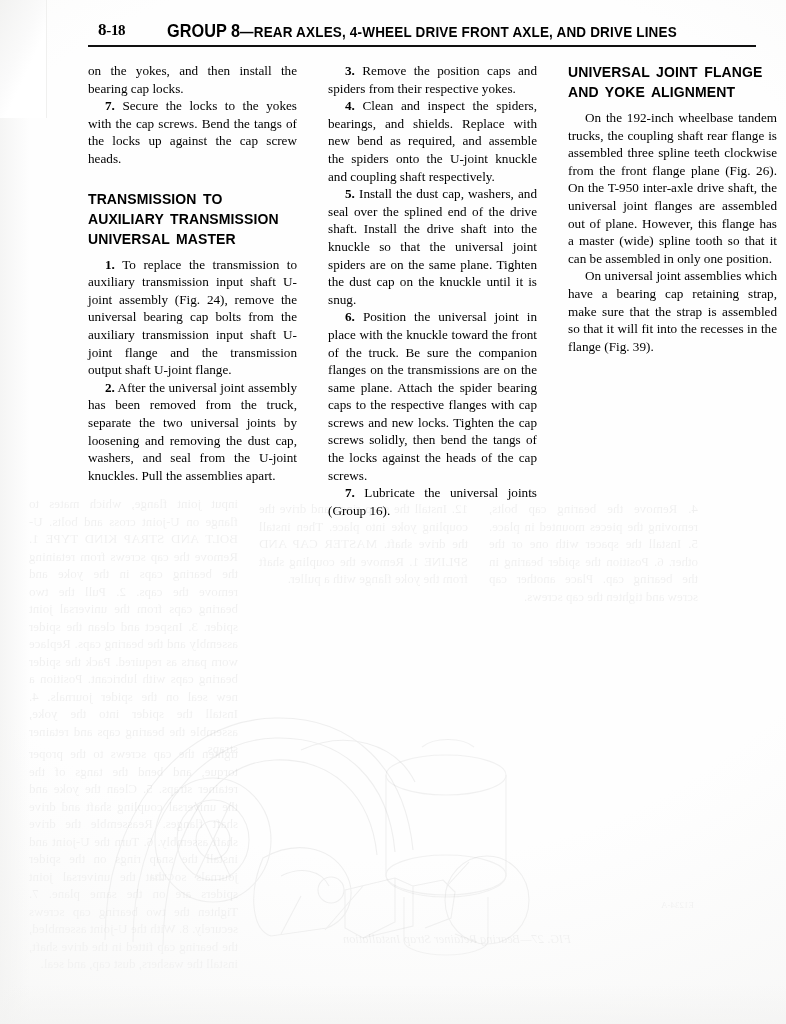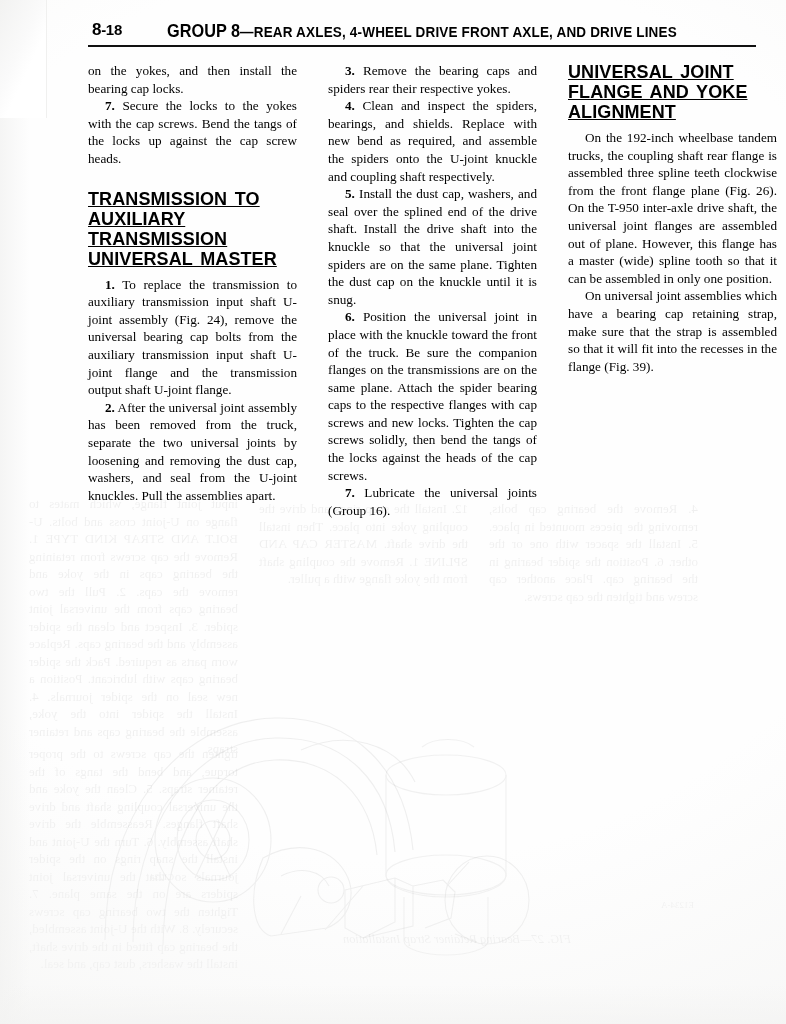--- a/index.html
+++ b/index.html
@@ -50,23 +50,23 @@
   
   .running-head {
     position: absolute;
     left: 88px;
     top: 20px;
     width: 668px;
     height: 24px;
   }
   .folio {
     position: absolute;
-    left: 4px;
+    left: 10px;
     top: 0;
-    font-family: Liberation Sans, sans-serif;
+    font-family: Liberation Serif, serif;
     font-size: 17px;
     letter-spacing: -0.3px;
     white-space: nowrap;
   }
   .folio .folio-num {
     font-weight: bold;
   }
   .folio .folio-page {
     font-weight: bold;
     font-size: 15px;
@@ -124,27 +124,26 @@
   }
   .col p.cont {
     text-indent: 0;
   }
   .step-num {
     font-weight: bold;
   }
   .section-head {
     margin: 21px 0 7px 0;
     font-family: "Liberation Sans Narrow", "Liberation Sans", "DejaVu Sans", sans-serif;
-    font-size: 18px;
+    font-size: 14px;
     font-weight: bold;
     line-height: 20px;
     letter-spacing: 0.1px;
     word-spacing: 2.5px;
     text-align: left;
-    text-decoration: underline;
   }
   .section-head.first {
     margin-top: 0;
   }
 
   
   .showthrough {
     position: absolute;
     left: 0; top: 0;
     width: 786px; height: 1024px;
@@ -276,21 +275,21 @@
 
   <div class="columns" id="columns-root">
       <div class="col">
         <p class="cont"><span>on the yokes, and then install the bearing cap locks.</span></p>
         <p class="indent"><span class="step-num">7.</span><span> Secure the locks to the yokes with the cap screws. Bend the tangs of the locks up against the cap screw heads.</span></p>
         <div class="section-head">TRANSMISSION TO AUXILIARY TRANSMISSION UNIVERSAL MASTER</div>
         <p class="indent"><span class="step-num">1.</span><span> To replace the transmission to auxiliary transmission input shaft U-joint assembly (Fig. 24), remove the universal bearing cap bolts from the auxiliary transmission input shaft U-joint flange and the transmission output shaft U-joint flange.</span></p>
         <p class="indent"><span class="step-num">2.</span><span> After the universal joint assembly has been removed from the truck, separate the two universal joints by loosening and removing the dust cap, washers, and seal from the U-joint knuckles. Pull the assemblies apart.</span></p>
       </div>
       <div class="col">
-        <p class="indent"><span class="step-num">3.</span><span> Remove the bearing caps and spiders rear their respective yokes.</span></p>
+        <p class="indent"><span class="step-num">3.</span><span> Remove the position caps and spiders from their respective yokes.</span></p>
         <p class="indent"><span class="step-num">4.</span><span> Clean and inspect the spiders, bearings, and shields. Replace with new bend as required, and assemble the spiders onto the U-joint knuckle and coupling shaft respectively.</span></p>
         <p class="indent"><span class="step-num">5.</span><span> Install the dust cap, washers, and seal over the splined end of the drive shaft. Install the drive shaft into the knuckle so that the universal joint spiders are on the same plane. Tighten the dust cap on the knuckle until it is snug.</span></p>
         <p class="indent"><span class="step-num">6.</span><span> Position the universal joint in place with the knuckle toward the front of the truck. Be sure the companion flanges on the transmissions are on the same plane. Attach the spider bearing caps to the respective flanges with cap screws and new locks. Tighten the cap screws solidly, then bend the tangs of the locks against the heads of the cap screws.</span></p>
         <p class="indent"><span class="step-num">7.</span><span> Lubricate the universal joints (Group 16).</span></p>
       </div>
       <div class="col">
         <div class="section-head first">UNIVERSAL JOINT FLANGE AND YOKE ALIGNMENT</div>
         <p class="indent"><span>On the 192-inch wheelbase tandem trucks, the coupling shaft rear flange is assembled three spline teeth clockwise from the front flange plane (Fig. 26). On the T-950 inter-axle drive shaft, the universal joint flanges are assembled out of plane. However, this flange  has a master (wide) spline tooth so that it can be assembled in only one position.</span></p>
         <p class="indent"><span>On universal joint assemblies which have a bearing cap retaining strap, make sure that the strap is assembled so that it will fit into the recesses in the flange (Fig. 39).</span></p>
       </div>

